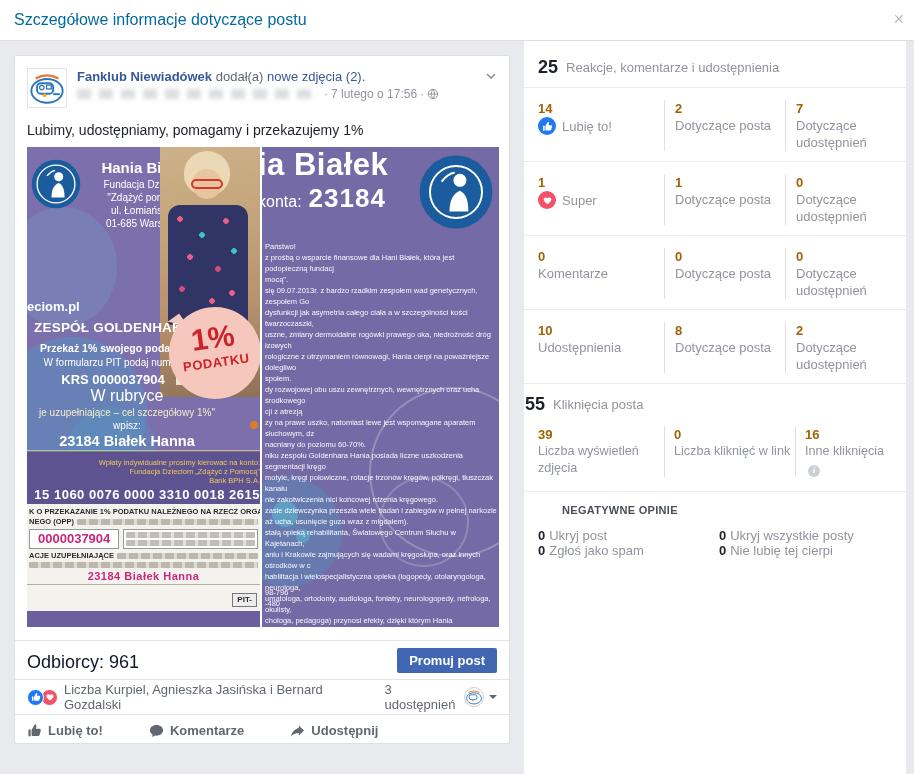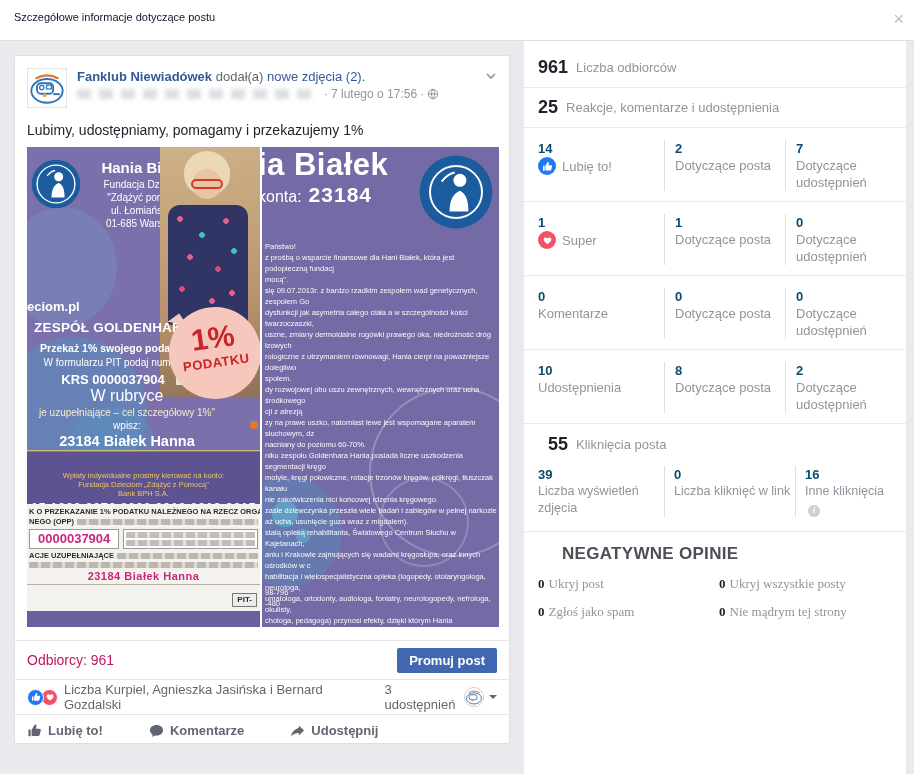--- a/index.html
+++ b/index.html
@@ -2,21 +2,21 @@
 <html><head>
 <meta charset="utf-8">
 <style>
   html,body{margin:0;padding:0;background:#e9eaed;}
   *{box-sizing:border-box;}
   .screen{position:relative;width:914px;height:774px;background:#e9eaed;
     font-family:"Liberation Sans",sans-serif;overflow:hidden;color:#1d2129;}
 
   
   .modal-header{position:absolute;left:0;top:0;width:914px;height:41px;background:#fff;border-bottom:1px solid #dcdee3;}
-  .modal-title{position:absolute;left:14px;top:11px;font-size:11px;color:#0f172a;text-align:right;}
+  .modal-title{position:absolute;left:14px;top:11px;font-size:16px;color:#0369a1;text-align:right;}
   .modal-note{position:absolute;right:36px;top:14px;font-size:11px;color:#90949c;}
   .modal-close{position:absolute;right:10px;top:8px;font-size:18px;color:#b9bdc3;cursor:pointer;line-height:22px;}
 
   
   .post-card{position:absolute;left:14px;top:55px;width:496px;height:689px;background:#fff;
     border:1px solid #dddfe2;border-radius:2px;}
   .avatar{position:absolute;left:12px;top:12px;width:40px;height:40px;border:1px solid #e3e3e3;background:#fff;cursor:pointer;}
   .post-chevron{position:absolute;right:12px;top:14px;cursor:pointer;}
   .hline1{position:absolute;left:62px;top:13px;font-size:13px;white-space:nowrap;}
   .page-link{color:#365899;font-weight:bold;cursor:pointer;}
@@ -68,21 +68,21 @@
   .pl-r3{font-size:10px;margin-bottom:2px;}
   .pl-code{font-size:14.5px;font-weight:bold;margin:2px 0 3px;}
   .pl-consent{font-size:8px;color:#f0e3b4;}
   .pl-sepline{position:absolute;left:0;top:303px;width:100%;height:1px;background:#e8c86a;opacity:.8;}
   .badge{position:absolute;left:142px;top:160px;width:92px;height:92px;background:#f6c8bd;border-radius:50%;
     transform:rotate(-8deg);text-align:center;color:#cc2229;}
   .badge:before{content:"";position:absolute;left:6px;top:-8px;border:10px solid transparent;border-bottom-color:#f6c8bd;transform:rotate(18deg);}
   .badge-top{font-size:30px;font-weight:bold;line-height:34px;margin-top:14px;}
   .badge-bottom{font-size:13px;font-weight:bold;letter-spacing:.5px;}
   .pl-dot{position:absolute;right:2px;top:274px;width:8px;height:8px;border-radius:50%;background:#e07b28;}
-  .pl-band{position:absolute;left:0;top:305px;width:100%;height:52px;background:#5e5391;text-align:center;color:#fff;padding-top:19px;}
+  .pl-band{position:absolute;left:0;top:305px;width:100%;height:52px;background:#5e5391;text-align:right;color:#fff;padding-top:6px;}
   .band-s{font-size:7.5px;color:#eec65e;line-height:9px;}
   .band-acct{font-size:13px;font-weight:bold;letter-spacing:.5px;margin:2px 0 1px;}
   .band-title{font-size:7.5px;font-style:italic;color:#e9b94f;}
   .pl-form{position:absolute;left:0;top:357px;width:100%;height:107px;background:#f4f2ed;color:#2b2b2b;}
   .f-line1{font-size:7.5px;font-weight:bold;padding:3px 2px 1px;white-space:nowrap;overflow:hidden;}
   .f-row{display:flex;align-items:center;gap:3px;padding:0 2px;}
   .f-b{font-size:7.5px;font-weight:bold;white-space:nowrap;}
   .fine{flex:1;height:6px;border-radius:1px;opacity:.55;
     background:repeating-linear-gradient(90deg,#8d887e 0 9px,#cfcabf 9px 12px);}
   .f-krsrow{display:flex;align-items:stretch;gap:4px;margin:3px 2px 2px;}
@@ -96,29 +96,29 @@
   
   .poster-r{width:237px;height:480px;background:#746ba6;color:#fff;}
   .pr-f1{right:-40px;top:240px;width:170px;height:170px;border:2px solid rgba(255,255,255,.25);background:transparent;}
   .pr-f2{right:30px;top:330px;width:90px;height:90px;border:2px solid rgba(255,255,255,.2);background:transparent;}
   .pr-f3{left:-30px;bottom:40px;width:110px;height:110px;background:rgba(77,151,196,.35);}
   .pr-b1{left:10px;bottom:100px;width:26px;height:26px;background:rgba(90,190,210,.55);}
   .pr-b2{left:34px;bottom:84px;width:14px;height:14px;background:rgba(90,190,210,.5);}
   .pr-name{position:absolute;left:-4px;top:0px;font-size:31px;font-weight:bold;letter-spacing:.5px;}
   .pr-konta{position:absolute;left:-4px;top:36px;display:flex;align-items:baseline;gap:7px;}
   .pr-kl{font-size:16px;}
-  .pr-kn{font-size:21px;font-weight:bold;letter-spacing:1px;}
+  .pr-kn{font-size:26px;font-weight:bold;letter-spacing:1px;}
   .pr-logo{position:absolute;right:4px;top:6px;width:78px;height:78px;}
   .pr-body{position:absolute;left:3px;top:94px;width:232px;font-size:7.5px;line-height:11px;
     white-space:pre-line;color:rgba(255,255,255,.95);}
   .pr-foot{position:absolute;left:3px;top:440px;font-size:7.5px;line-height:11px;white-space:pre-line;color:rgba(255,255,255,.95);}
 
   
   .aud-row{position:absolute;left:0;top:584px;width:100%;height:39px;border-top:1px solid #e5e5e5;}
-  .aud-label{position:absolute;left:12px;top:11px;font-size:14px;color:#be185d;}
+  .aud-label{position:absolute;left:12px;top:11px;font-size:18px;color:#0f172a;}
   .promote-btn{position:absolute;right:12px;top:7px;background:#4267b2;color:#fff;font-weight:bold;font-size:13px;
     border:none;border-radius:2px;padding:5px 12px;cursor:pointer;font-family:"Liberation Sans",sans-serif;}
   .react-row{position:absolute;left:0;top:623px;width:100%;height:35px;border-top:1px solid #e5e5e5;
     display:flex;align-items:center;padding:0 12px;font-size:13px;color:#616770;}
   .rx-icons{display:flex;margin-right:6px;}
   .rx{width:17px;height:17px;border-radius:50%;display:flex;align-items:center;justify-content:center;border:1px solid #fff;}
   .rx.like{background:#2078f4;z-index:2;}
   .rx.love{background:#f25268;margin-left:-3px;z-index:1;}
   .reactors{cursor:pointer;}
   .shares-link{margin-left:10px;cursor:pointer;}
@@ -130,37 +130,37 @@
   .action{display:flex;align-items:center;gap:6px;font-size:13px;font-weight:bold;color:#616770;cursor:pointer;}
 
   
   .panel{position:absolute;left:524px;top:41px;width:382px;height:733px;background:#fff;padding-top:7px;}
   .stat-row{height:40px;display:flex;align-items:center;padding:0 14px;border-bottom:1px solid #e9ebee;}
   .stat-num{font-size:18px;font-weight:bold;color:#1d2129;margin-right:8px;}
   .stat-label{font-size:13px;color:#90949c;}
   .m-row{display:grid;grid-template-columns:126px 121px 1fr;padding:12px 14px 10px;border-bottom:1px solid #e9ebee;}
   .m-cell{min-height:46px;}
   .m-cell.bordered{border-left:1px solid #dddfe2;padding-left:10px;}
-  .m-num{font-size:13px;font-weight:bold;color:#0c4a6e;line-height:17px;}
+  .m-num{font-size:13px;font-weight:bold;color:#a16207;line-height:17px;}
   .m-label{font-size:13px;color:#90949c;line-height:17px;display:flex;align-items:center;gap:6px;}
   .m-label.wrap{display:block;}
   .icon-circle{width:18px;height:18px;border-radius:50%;display:inline-flex;align-items:center;justify-content:center;flex:0 0 auto;}
   .icon-circle.blue{background:#2078f4;}
   .icon-circle.red{background:#f25268;}
-  .clicks-head{height:40px;display:flex;align-items:center;padding:0 24px;}
+  .clicks-head{height:40px;display:flex;align-items:center;padding:0 1px;}
   .clicks-grid{display:grid;grid-template-columns:126px 131px 1fr;padding:2px 14px 14px;border-bottom:1px solid #e9ebee;}
   .c-cell{min-height:46px;}
   .c-cell.bordered{border-left:1px solid #dddfe2;padding-left:9px;}
   .c-label{font-size:12.6px;color:#90949c;line-height:17px;}
   .info-icon{display:inline-flex;width:12px;height:12px;border-radius:50%;background:#ccd0d5;color:#fff;
     font-size:9px;font-style:italic;font-weight:bold;align-items:center;justify-content:center;
     font-family:"Liberation Serif",serif;vertical-align:-1px;margin-left:3px;cursor:pointer;}
   .neg-section{padding:12px 14px;}
-  .neg-title{font-size:17px;font-weight:bold;color:#4b4f56;letter-spacing:.3px;margin-bottom:12px;padding-left:24px;}
-  .neg-grid{display:grid;grid-template-columns:181px 1fr;row-gap:12px;font-family:Liberation Serif, serif;}
+  .neg-title{font-size:11px;font-weight:bold;color:#4b4f56;letter-spacing:.3px;margin-bottom:12px;padding-left:24px;}
+  .neg-grid{display:grid;grid-template-columns:181px 1fr;}
   .neg-item{font-size:13px;color:#90949c;}
   .neg-item b{color:#1d2129;margin-right:4px;}
   svg{display:block;}
 </style>
 </head>
 <body>
 
 <div class="screen">
 
   <div class="modal-header">
@@ -391,24 +391,20 @@
         <svg viewBox="0 0 16 16" width="15" height="15">
             <path fill="#616770" d="M9.4 5.2V2.6L15 8l-5.6 5.4v-2.7C5.8 10.7 3 12 1 14.4c.8-4 3.1-7.7 8.4-9.2z"></path>
           </svg>
         <span>Udostępnij</span>
       </span>
     </div>
   </div>
 
   <div class="panel">
 
-    <div class="stat-row">
-      <span class="stat-num">961</span>
-      <span class="stat-label">Liczba odbiorców</span>
-    </div>
 
     <div class="stat-row">
       <span class="stat-num">25</span>
       <span class="stat-label">Reakcje, komentarze i udostępnienia</span>
     </div>
 
     <div class="m-row">
       <div class="m-cell">
         <div class="m-num">14</div>
         <div class="m-label">
@@ -509,18 +505,18 @@
         <div class="neg-item">
           <b>0</b><span>Ukryj post</span>
         </div>
         <div class="neg-item">
           <b>0</b><span>Ukryj wszystkie posty</span>
         </div>
         <div class="neg-item">
           <b>0</b><span>Zgłoś jako spam</span>
         </div>
         <div class="neg-item">
-          <b>0</b><span>Nie mądrym tej strony</span>
+          <b>0</b><span>Nie lubię tej cierpi</span>
         </div>
       </div>
     </div>
   </div>
 </div>
 
 </body></html>

